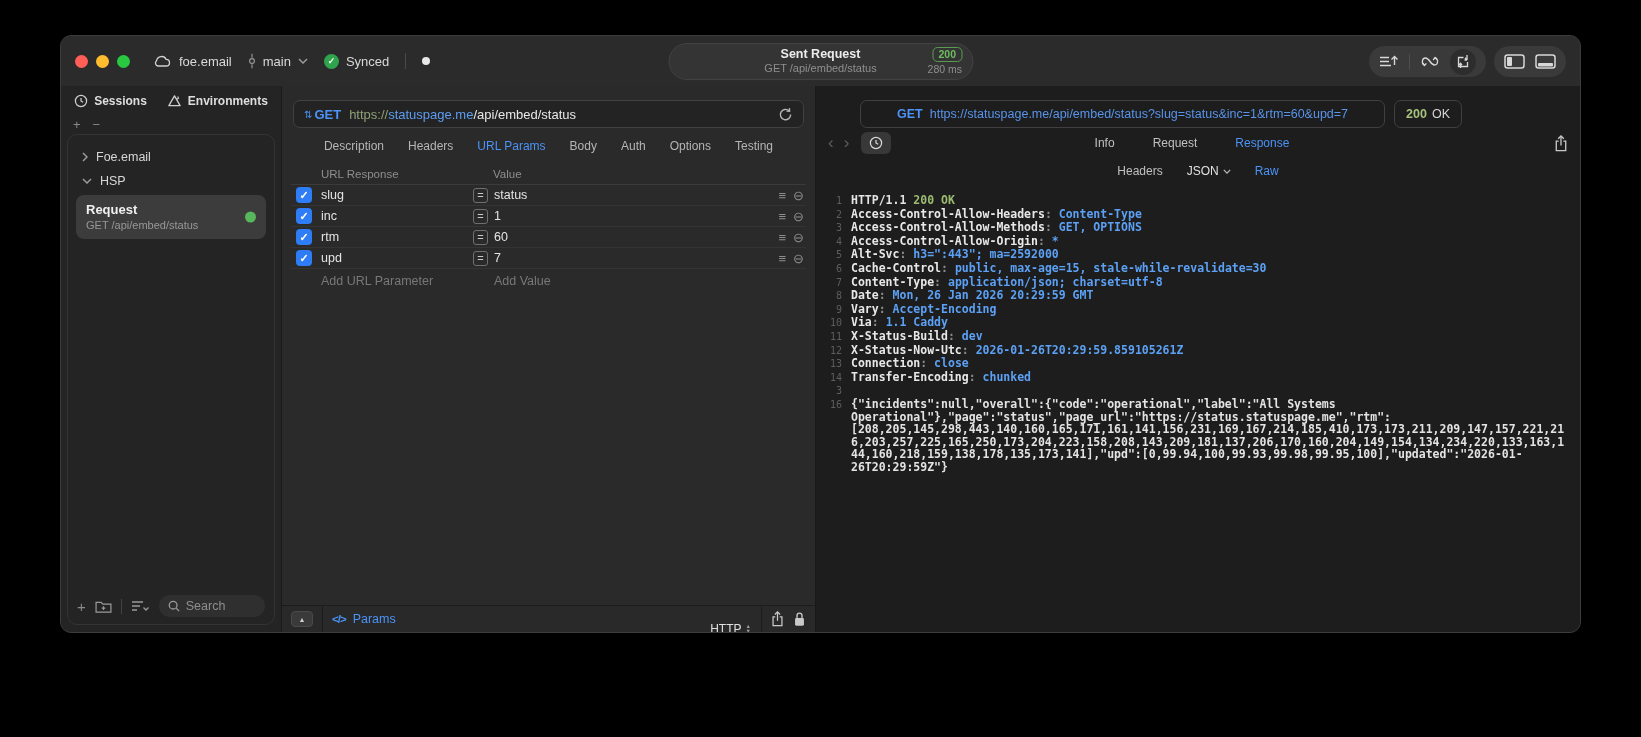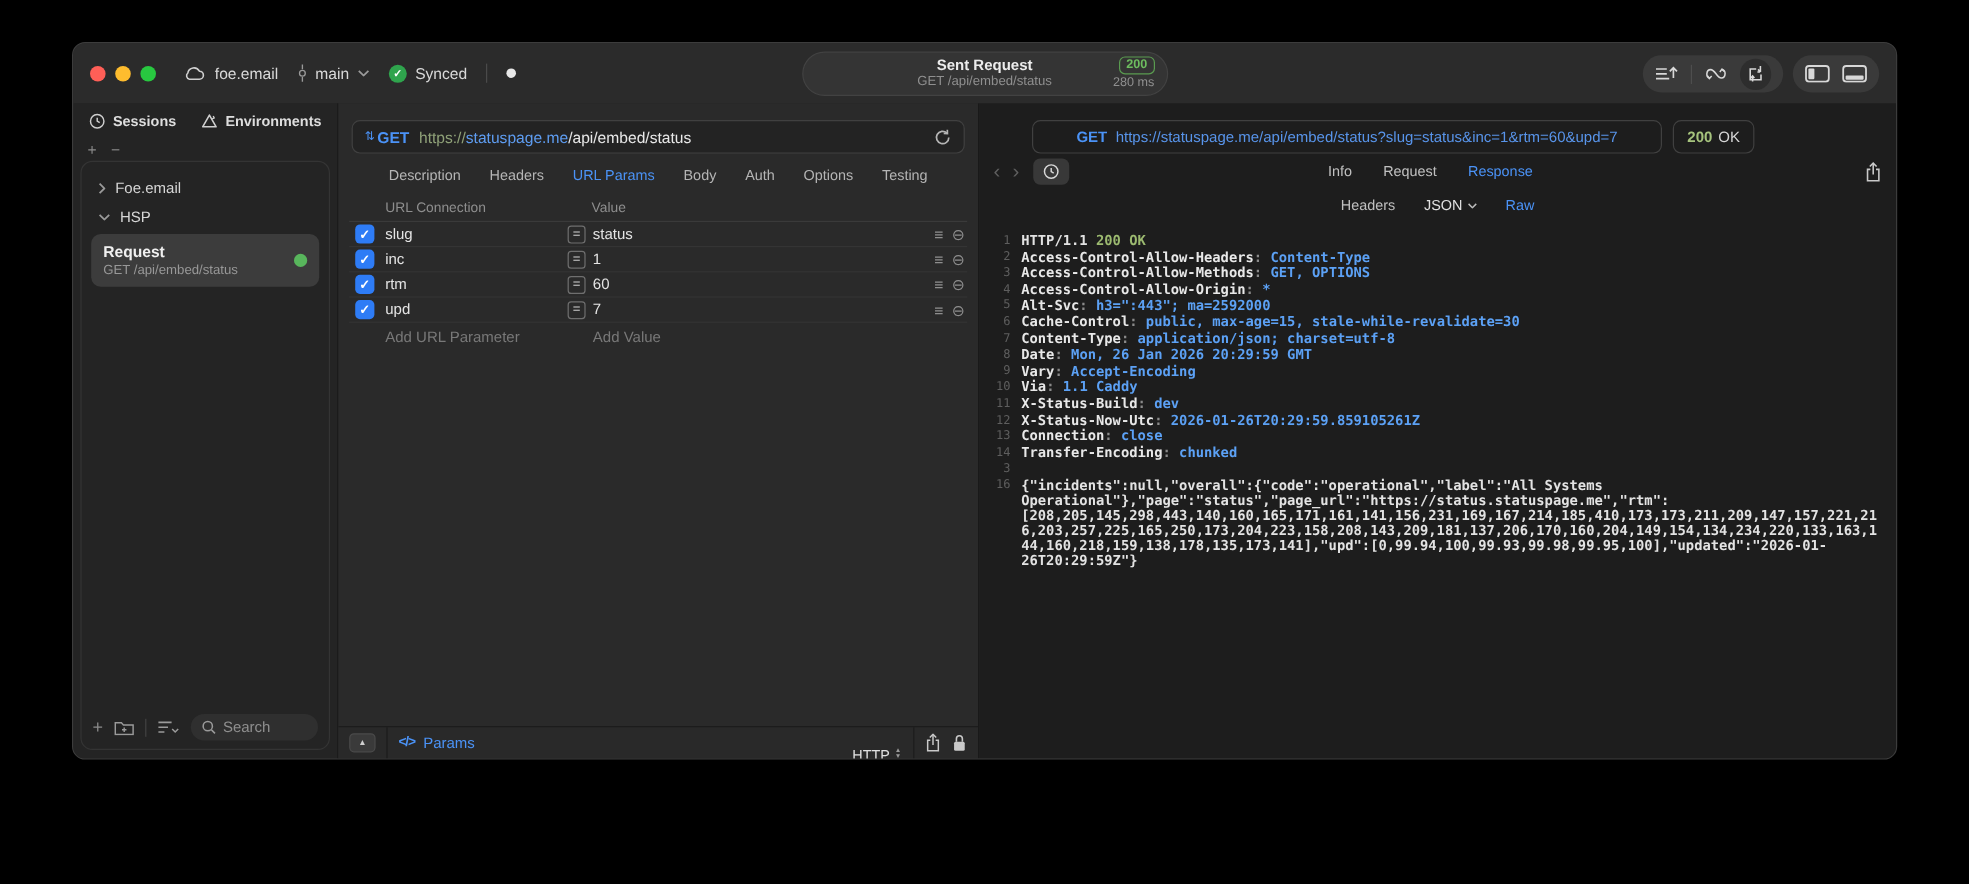--- a/index.html
+++ b/index.html
@@ -117,21 +117,21 @@
   .rs-method { color:#4b93f7; font-weight:bold; margin-right:7px; }
   .rs-link { color:#5894ea; }
   .rs-status { height:28px; border:1px solid #404040; border-radius:7px; display:flex;
                align-items:center; padding:0 11px; gap:5px; font-size:12.5px; font-weight:bold; }
   .rs-status .code { color:#a6c37d; } .rs-status .ok { color:#d6d6d6; font-weight:normal; }
   .rs-nav { height:30px; flex:0 0 30px; display:flex; align-items:center; padding:0 12px;
             position:relative; }
   .nav-arrows { color:#5f5f5f; font-size:17px; display:flex; gap:10px; margin-right:12px; }
   .hist-btn { width:30px; height:22px; background:#383838; border-radius:6px; display:flex;
               align-items:center; justify-content:center; }
-  .rs-tabs { position:absolute; left:0; right:12px; display:flex; justify-content:center; gap:26px;
+  .rs-tabs { position:absolute; left:0; right:12px; display:flex; justify-content:center; gap:38px;
              font-size:12px; color:#c0c0c0; pointer-events:none; }
   .rs-tabs .tab { pointer-events:auto; }
   .rs-tabs .tab.active { color:#4b93f7; }
   .rs-share { margin-left:auto; }
   .rs-subtabs { height:26px; flex:0 0 26px; display:flex; align-items:center; justify-content:center;
                 gap:24px; font-size:12px; color:#c0c0c0; }
   .rs-subtabs .active { color:#4b93f7; }
   .subtab { display:flex; align-items:center; gap:4px; }
   .rs-body { flex:1; padding:10px 14px 0 6px; font-family:"DejaVu Sans Mono", monospace;
              font-size:11.5px; line-height:12.6px; color:#e3e3e3; overflow:hidden; }
@@ -333,21 +333,21 @@
           <span class="tab">Description</span>
           <span class="tab">Headers</span>
           <span class="tab active">URL Params</span>
           <span class="tab">Body</span>
           <span class="tab">Auth</span>
           <span class="tab">Options</span>
           <span class="tab">Testing</span>
         </div>
       <div class="params">
         <div class="p-grid p-header">
-          <span class="h1">URL Connection</span>
+          <span class="h1">URL Response</span>
           <span class="h2">Value</span>
         </div>
         <div>
             <div class="p-grid param-row">
               <span class="checkbox">✓</span>
               <span class="pname">slug</span>
               <span class="val-cell">
                 <span class="eq-box">=</span>
                 <span class="pval">status</span>
               </span>

